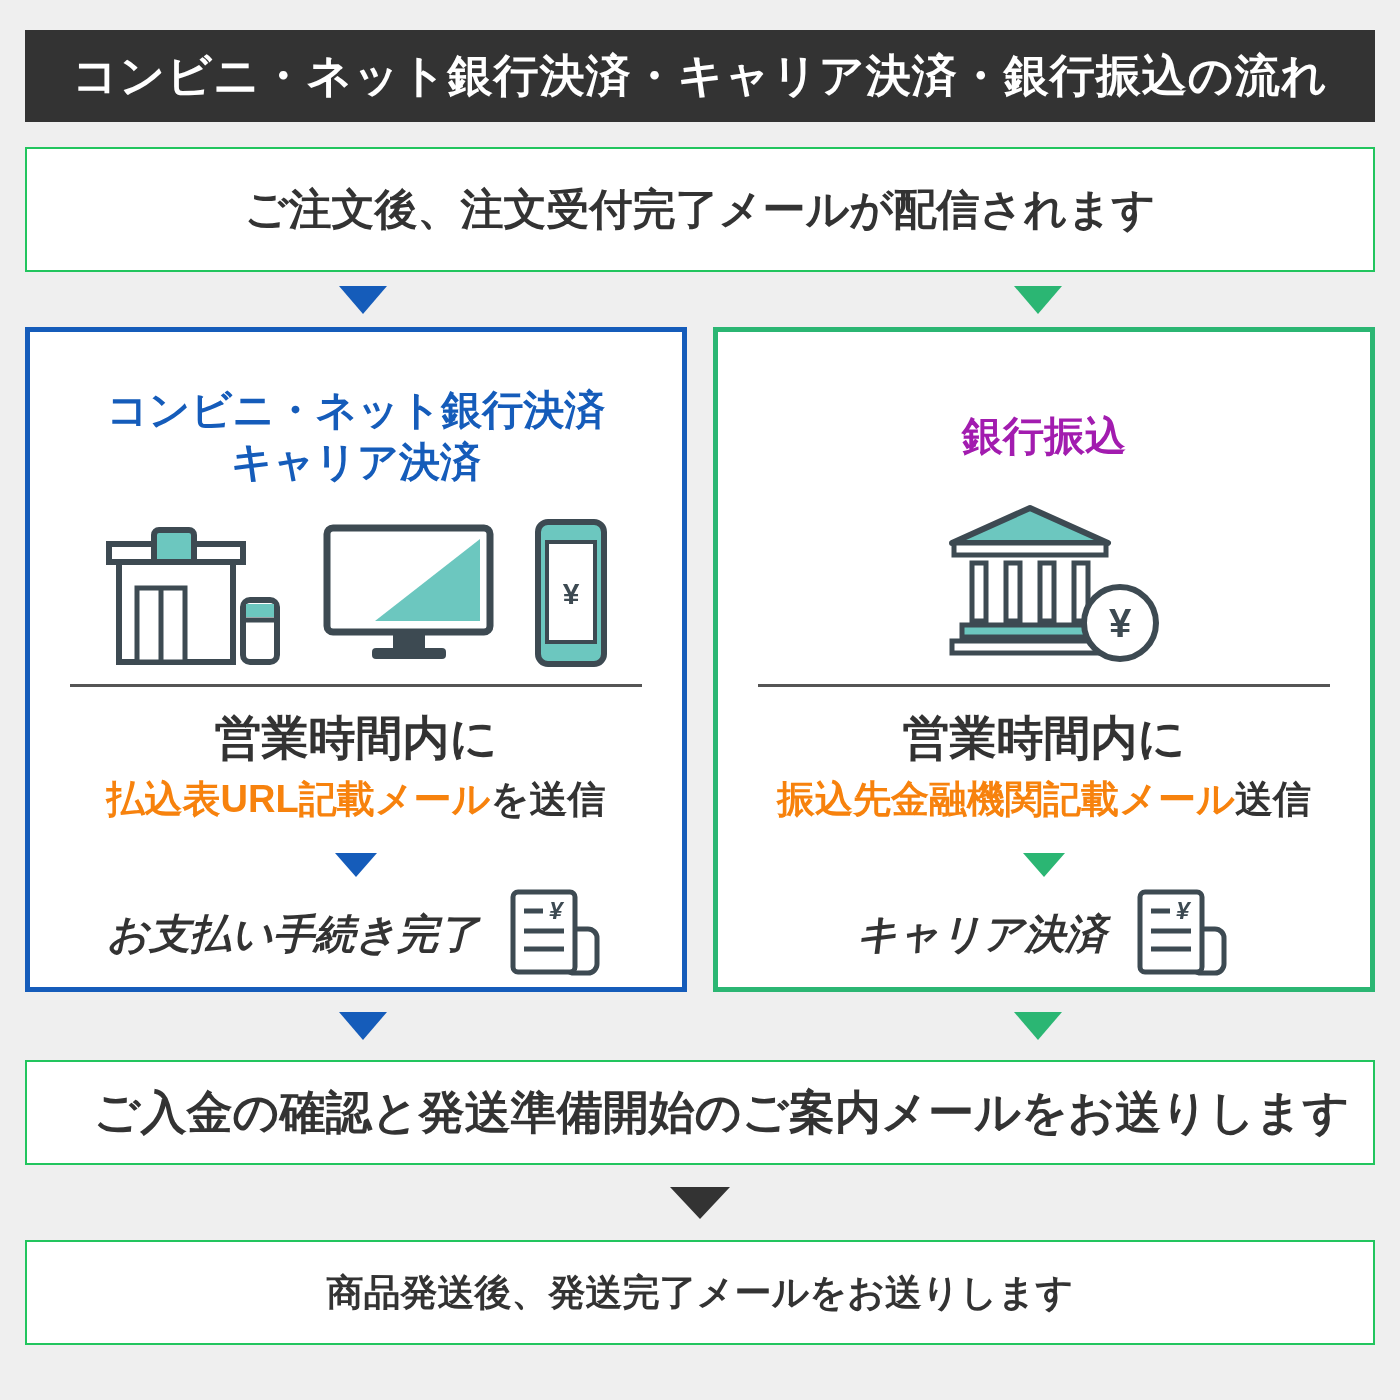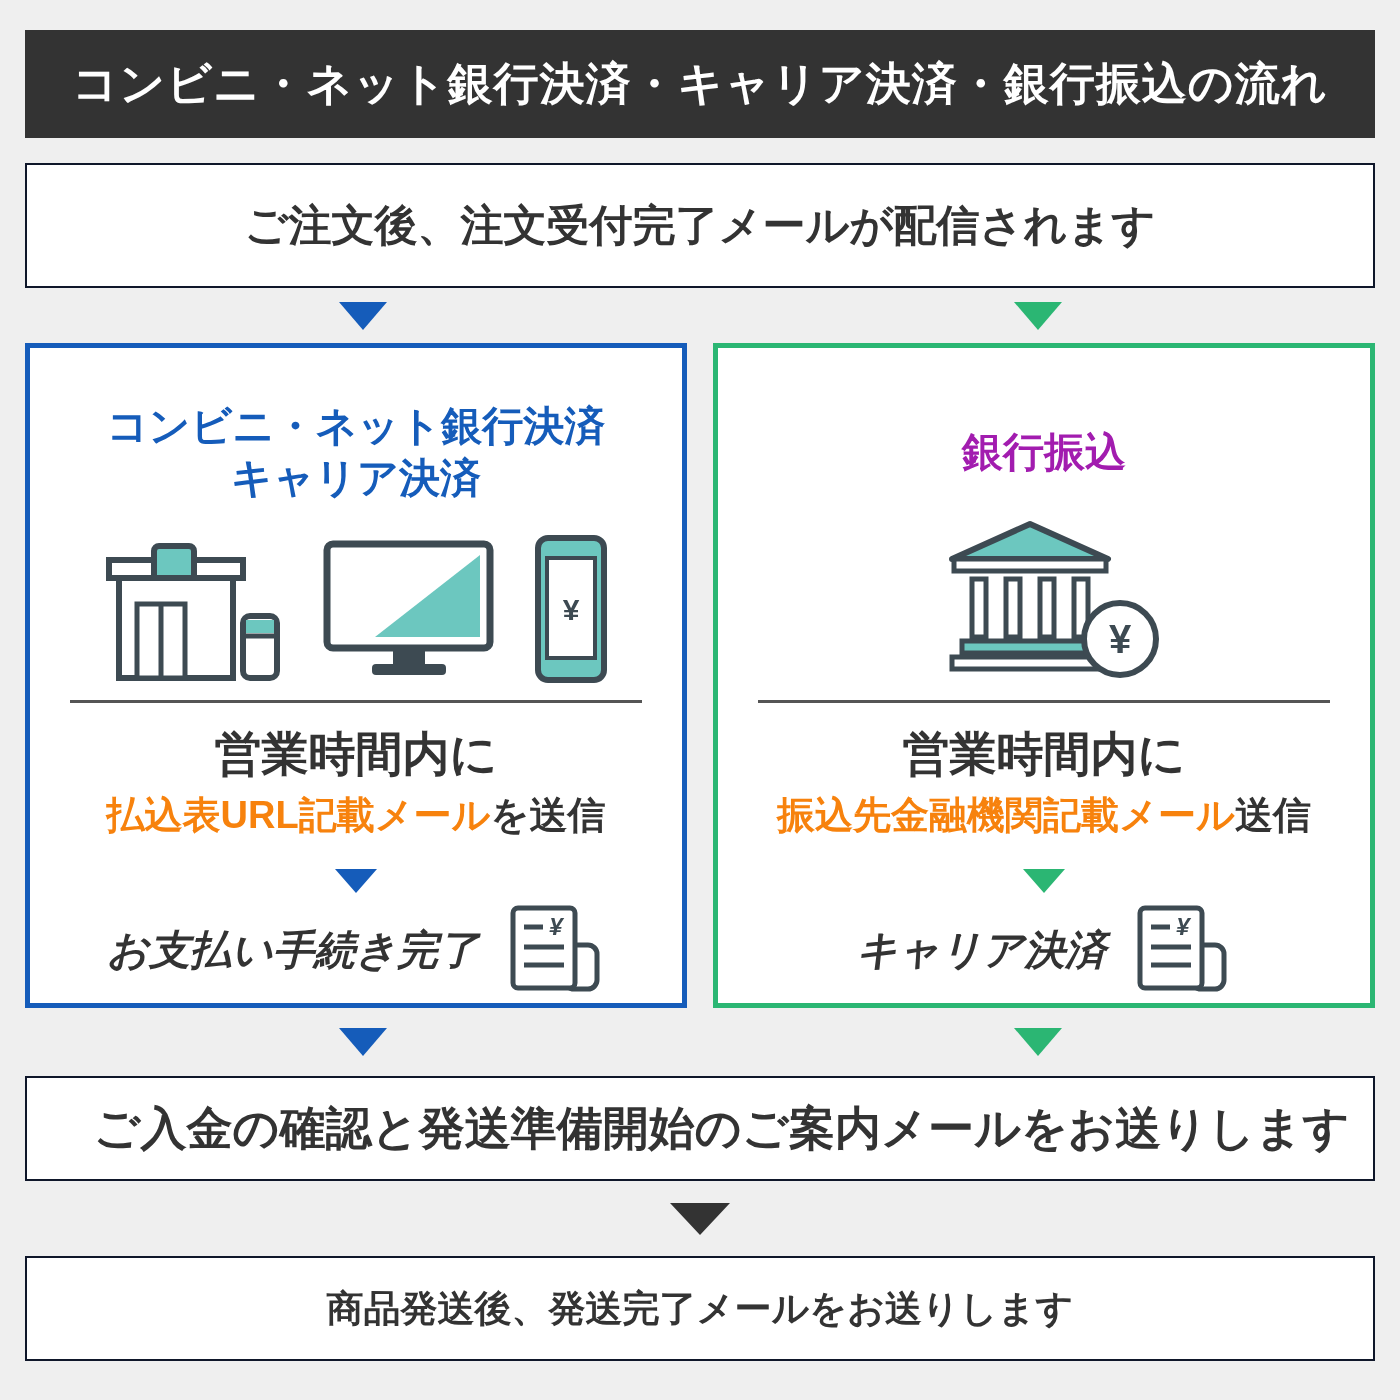--- a/index.html
+++ b/index.html
@@ -12,33 +12,33 @@
   .page {
     width: 1400px;
     height: 1400px;
     background: #efefef;
     padding: 30px 25px 0;
     display: flex;
     flex-direction: column;
     overflow: hidden;
   }
   .header {
-    height: 108px;
+    height: 92px;
     background: #333333;
     color: #ffffff;
     font-size: 45px;
     font-weight: bold;
     display: flex;
     align-items: center;
     justify-content: center;
     letter-spacing: 1px;
   }
   .step-box {
     background: #ffffff;
-    border: 2px solid #0f172a;
+    border: 2px solid #22c55e;
     display: flex;
     align-items: center;
     justify-content: center;
     font-weight: bold;
     color: #333333;
     text-align: center;
   }
   .step1 { margin-top: 25px; height: 125px; font-size: 43px; }
   .arrow-row { display: flex; align-items: center; }
   .arrow-row.top { height: 55px; }

